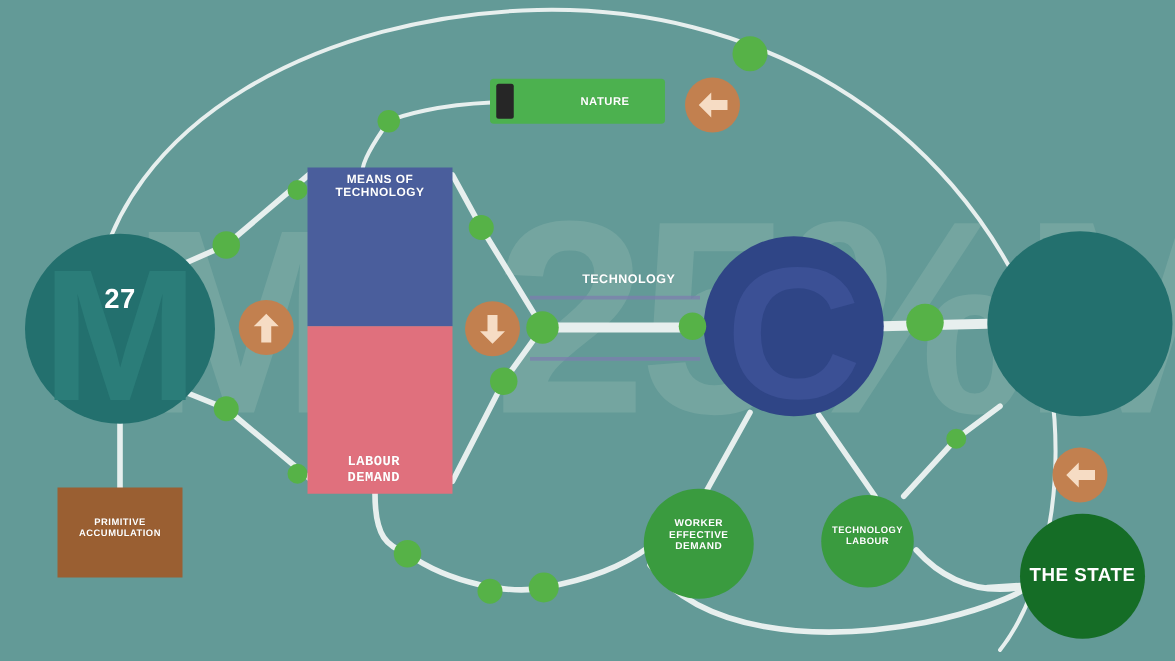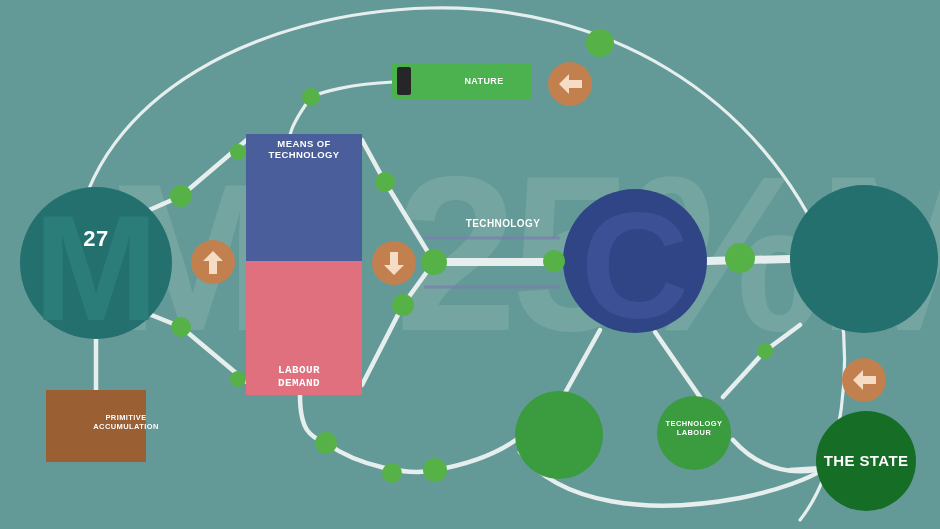--- a/index.html
+++ b/index.html
@@ -173,25 +173,30 @@
     <div>TECHNOLOGY</div>
   </div>
 
   <div class="node-label" style="left:246px; top:364px; width:106px; font-size:11px;font-family:Liberation Mono, monospace;">
     <div>LABOUR</div>
     <div>DEMAND</div>
   </div>
 
   <div class="node-label flex-center" style="left:412px; top:72px; width:144px; height:18px; font-size:9px;">NATURE</div>
 
-  <div class="node-label" style="left:46px; top:414px; width:100px; font-size:7.5px;margin-left:30px;">
+  <div class="node-label" style="left:46px; top:414px; width:100px; font-size:7.5px;">
     <div>PRIMITIVE</div>
     <div>ACCUMULATION</div>
   </div>
 
+  <div class="node-label" style="left:509px; top:414px; width:100px; font-size:8px;">
+    <div>WORKER</div>
+    <div>EFFECTIVE</div>
+    <div>DEMAND</div>
+  </div>
 
   <div class="node-label" style="left:644px; top:420px; width:100px; font-size:7.5px;">
     <div>TECHNOLOGY</div>
     <div>LABOUR</div>
   </div>
 
   <div class="node-label flex-center" style="left:806px; top:452px; width:120px; height:18px; font-size:15px;text-align:center;">THE STATE</div>
 
   <div class="node-label flex-center" style="left:435px; top:215px; width:136px; height:18px; font-size:10px;">TECHNOLOGY</div>
 

